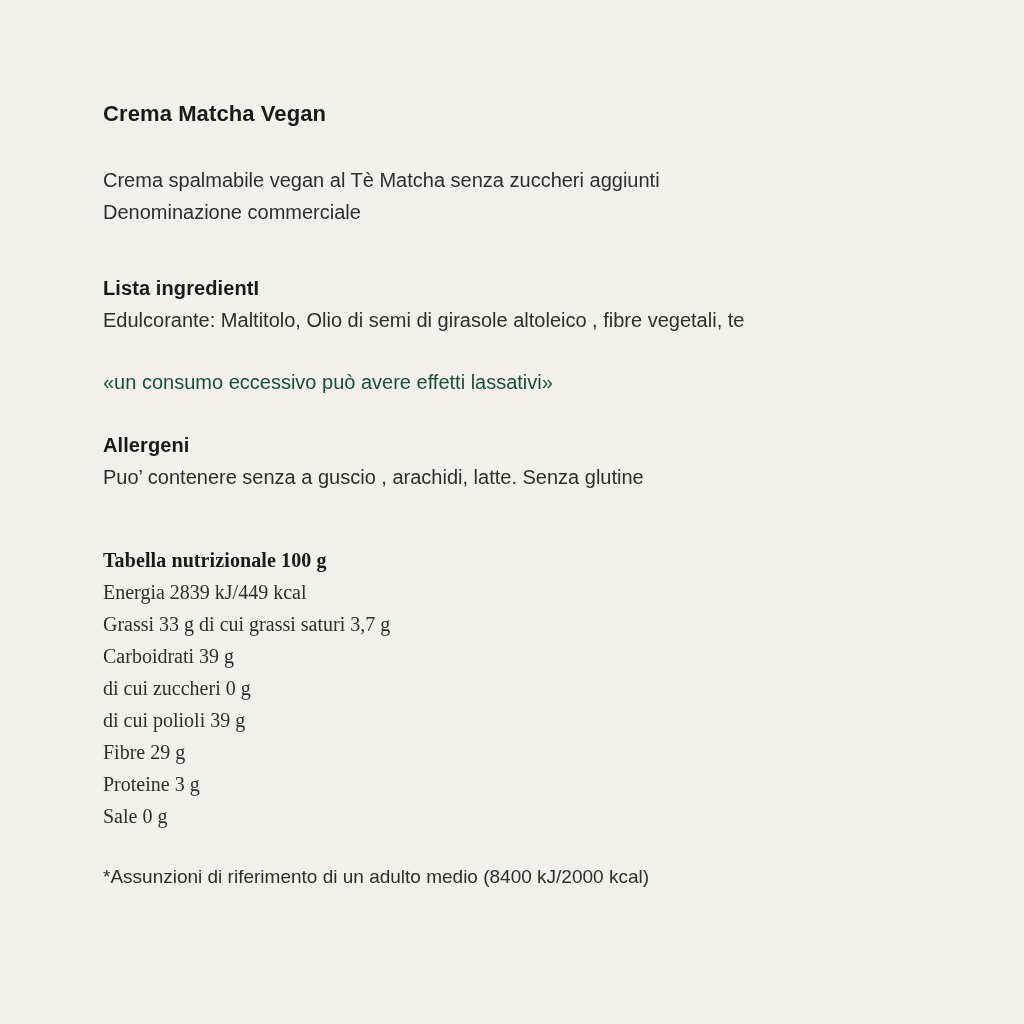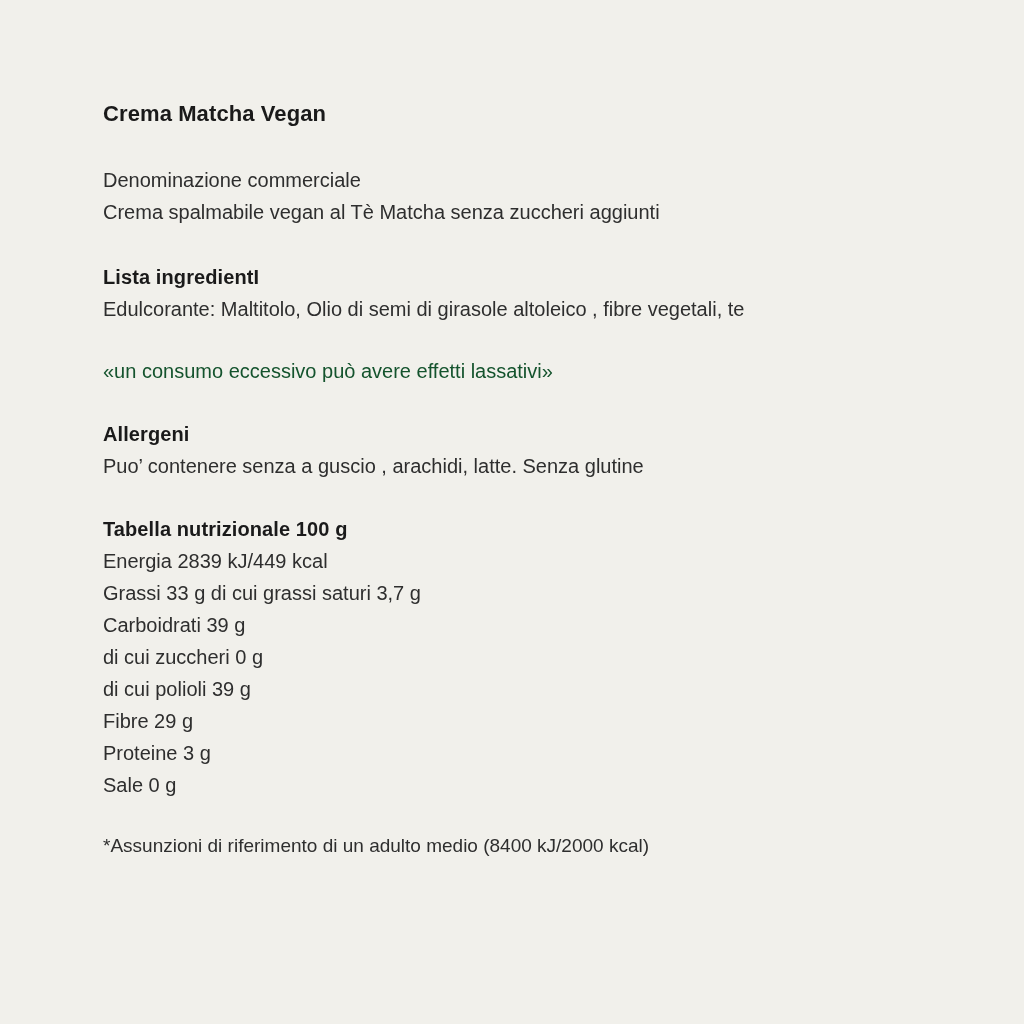--- a/index.html
+++ b/index.html
@@ -75,35 +75,35 @@
   }
 
   .footnote {
     margin-top: 30px;
     font-size: 19px;
     font-weight: normal;
     color: #2E2E2E;
     line-height: 1.6;
   }
 
-  .section--ingredients { margin-top: 34px; }
+  .section--ingredients { margin-top: 45px; }
   .section--quote      { margin-top: 30px; }
   .section--allergens  { margin-top: 32px; }
-  .section--nutrition  { margin-top: 32px; }
+  .section--nutrition  { margin-top: 52px; font-family: Liberation Serif, serif; }
 </style>
 </head>
 <body>
 
 <div class="label-sheet">
 
   <h1 class="product-title">Crema Matcha Vegan</h1>
 
   <div class="section">
+    <p class="body-line">Crema spalmabile vegan al Tè Matcha senza zuccheri aggiunti</p>
     <p class="body-line">Denominazione commerciale</p>
-    <p class="body-line">Crema spalmabile vegan al Tè Matcha senza zuccheri aggiunti</p>
   </div>
 
   <div class="section section--ingredients">
     <p class="section-heading">Lista ingredientI</p>
     <p class="body-line">Edulcorante: Maltitolo, Olio di semi di girasole altoleico , fibre vegetali, te</p>
   </div>
 
   <div class="section section--quote">
     <p class="quote-line">«un consumo eccessivo può avere effetti lassativi»</p>
   </div>

